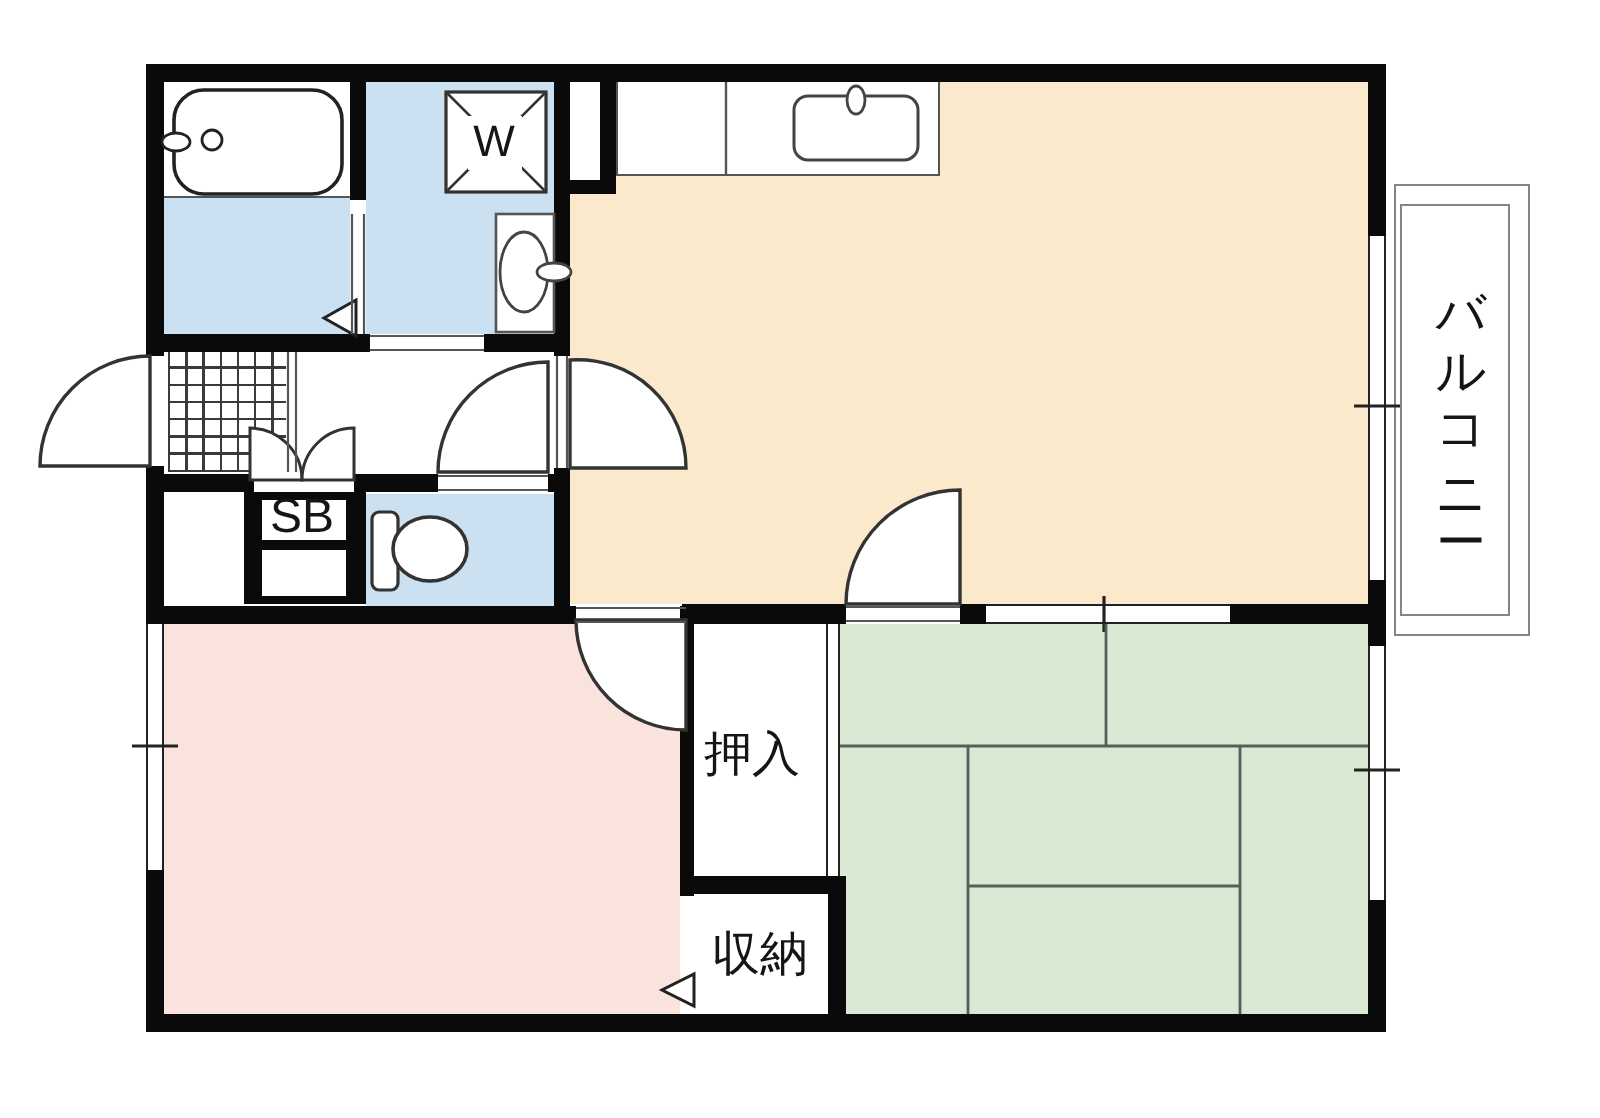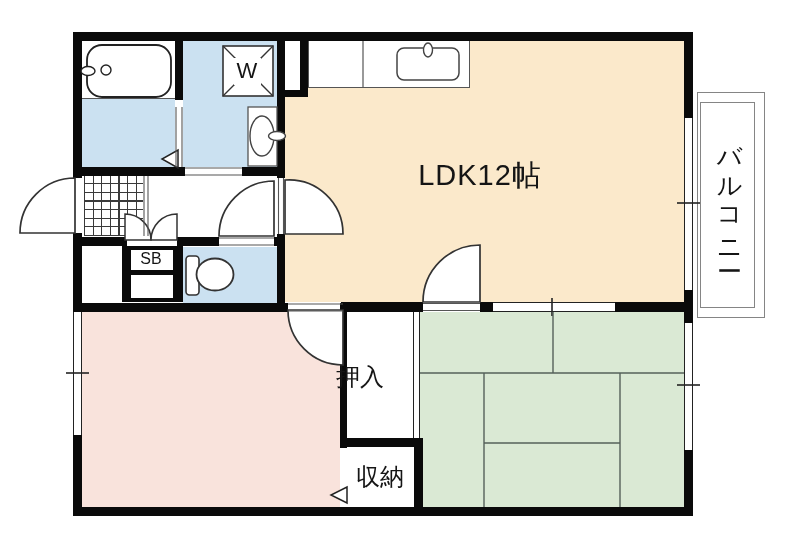--- a/index.html
+++ b/index.html
@@ -5,21 +5,21 @@
   html,body{margin:0;padding:0;background:#fff;}
   body{font-family:"Liberation Sans","DejaVu Sans",sans-serif;}
   #plan{position:relative;width:800px;height:559px;background:#fff;overflow:hidden;}
   #plan *{box-sizing:border-box;}
   .abs{position:absolute;}
   .w{position:absolute;background:var(--c-wall,#0a0a0a);}
   .room{position:absolute;}
   .lbl{position:absolute;color:#151515;white-space:nowrap;transform:translate(-50%,-50%);}
   .lbl.big{font-size:29px;letter-spacing:1px;}
   .lbl.mid{font-size:24px;}
-  .lbl.small{font-size:16px;}
+  .lbl.small{font-size:24px;}
   .vtext{position:absolute;writing-mode:vertical-rl;text-orientation:mixed;
          font-size:25px;color:#151515;letter-spacing:4px;}
   .win{position:absolute;background:#fff;}
   .win.v{border-left:1.6px solid #222;border-right:1.6px solid #222;}
   .slide{position:absolute;background:#fff;border-top:1.6px solid #222;border-bottom:1.6px solid #222;}
   .fusuma{position:absolute;background:#fff;border-left:1.4px solid #222;border-right:1.4px solid #222;}
   .grid{position:absolute;background-color:#fff;
         background-image:repeating-linear-gradient(0deg,#3a3a3a 0 1.2px,transparent 1.2px 8.6px),
                          repeating-linear-gradient(90deg,#3a3a3a 0 1.2px,transparent 1.2px 8.6px);}
   .counter{position:absolute;background:#fff;border:1.4px solid #555;border-top:none;}
@@ -153,20 +153,19 @@
       <ellipse cx="262" cy="136" rx="12" ry="20" fill="#fff" stroke="#444" stroke-width="1.4"></ellipse>
       <ellipse cx="277" cy="136" rx="8.5" ry="4.5" fill="#fff" stroke="#444" stroke-width="1.4"></ellipse>
     </g>
 
     <g>
       <rect x="186" y="256" width="13" height="39" rx="3.5" fill="#fff" stroke="#333" stroke-width="1.6"></rect>
       <ellipse cx="215" cy="274.5" rx="18.5" ry="16" fill="#fff" stroke="#333" stroke-width="1.8"></ellipse>
     </g>
   </svg>
 
-  <div class="lbl big" style="left:480px;top:176px;">LDK12帖</div>
-  <div class="lbl mid" style="left:360px;top:377px;">押入</div>
+  <div class="lbl mid" style="left:376px;top:377px;">押入</div>
   <div class="lbl mid" style="left:380px;top:477px;">収納</div>
   <div class="lbl small" style="left:151px;top:259px;">SB</div>
   <div class="lbl small" style="left:247px;top:71px;font-size:22px;">W</div>
   <div class="vtext" style="left:714px;top:128px;height:180px;">バルコニー</div>
 
 </div>
 
 </body></html>

